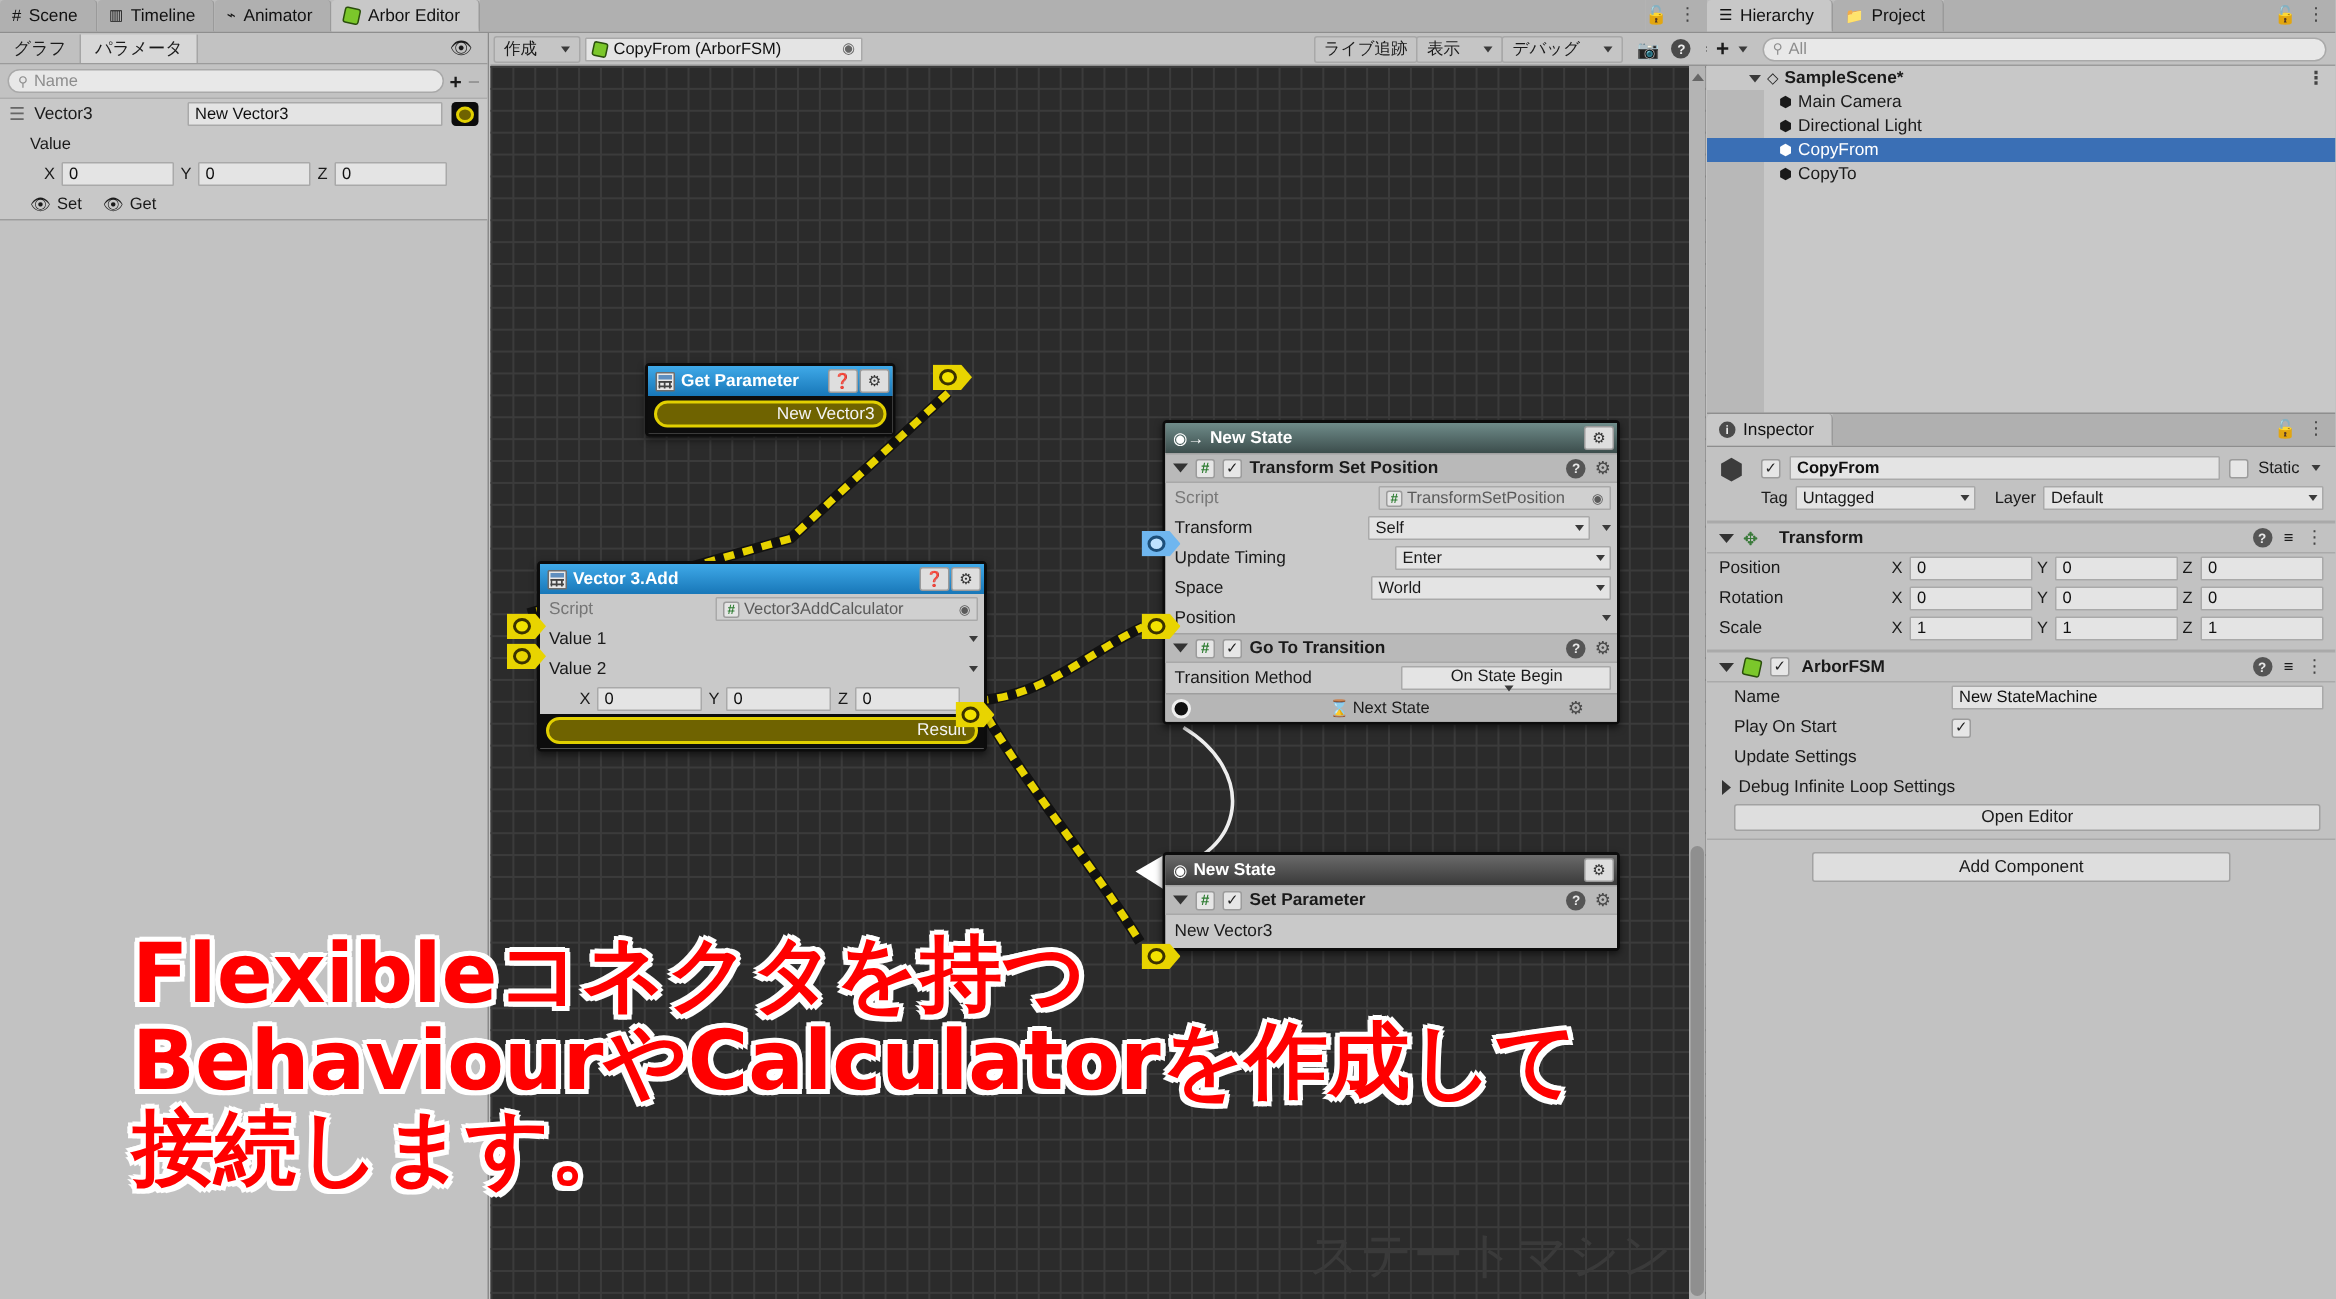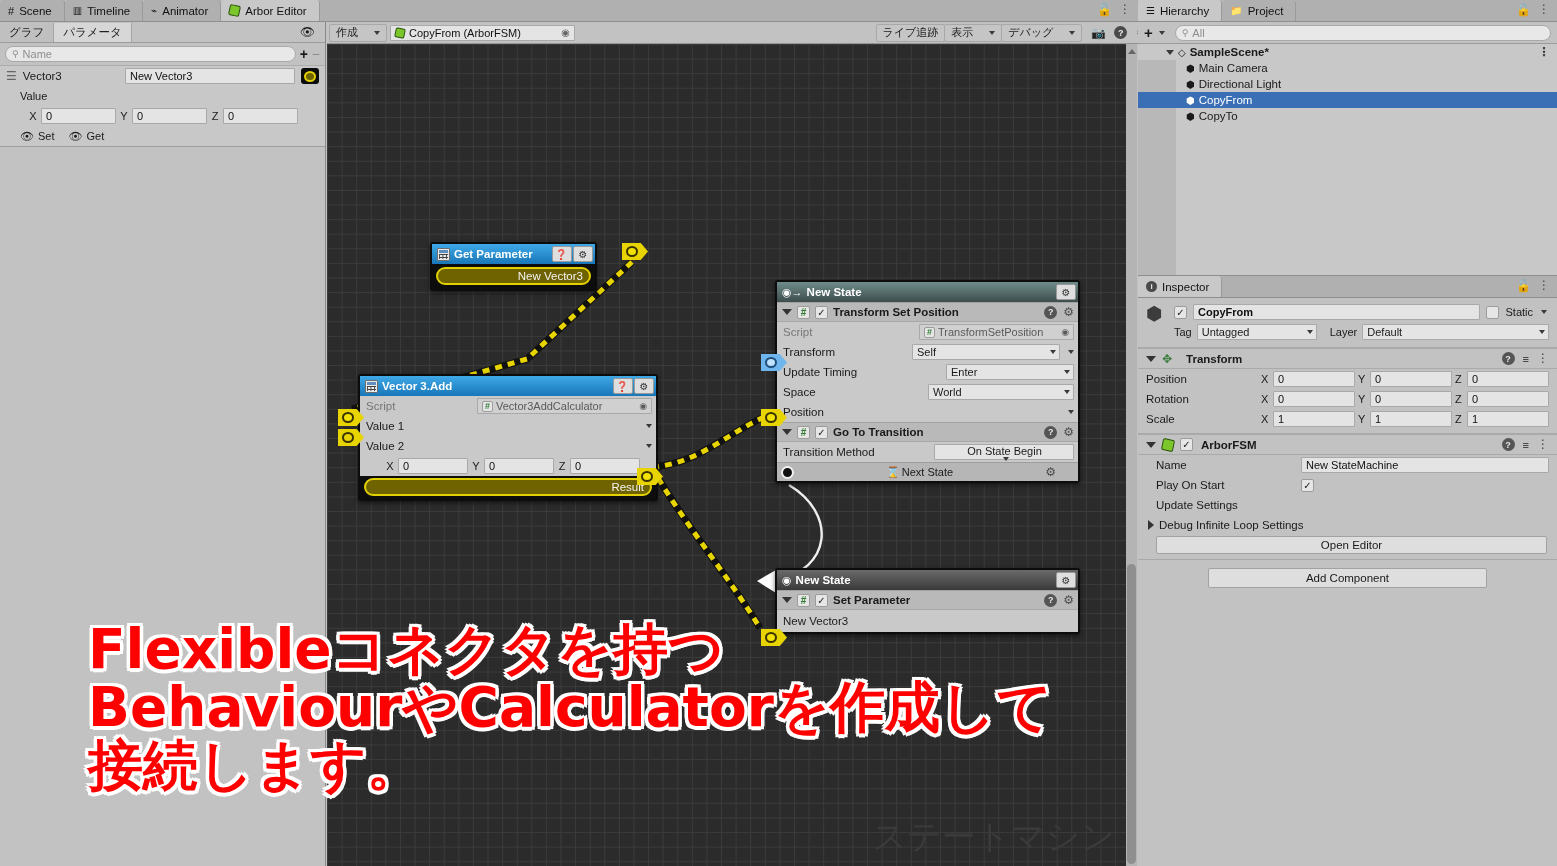--- a/index.html
+++ b/index.html
@@ -406,29 +406,29 @@
           <span>Transform</span>
           <div class="dropdown" style="width:148px;margin-left:auto;">
             <span>Self</span>
               <i class="caret"></i>
           </div>
           <span class="caret"></span>
         </div>
 
         <div class="brow">
           <span>Update Timing</span>
-          <div class="dropdown" style="width:128px;margin-left:auto;">
+          <div class="dropdown" style="width:144px;margin-left:auto;">
             <span>Enter</span>
               <i class="caret"></i>
           </div>
         </div>
 
         <div class="brow">
           <span>Space</span>
-          <div class="dropdown" style="width:146px;margin-left:auto;">
+          <div class="dropdown" style="width:160px;margin-left:auto;">
             <span>World</span>
               <i class="caret"></i>
           </div>
         </div>
 
         <div class="brow">
           <span>Position</span>
           <span class="caret" style="margin-left:auto;"></span>
         </div>
 

